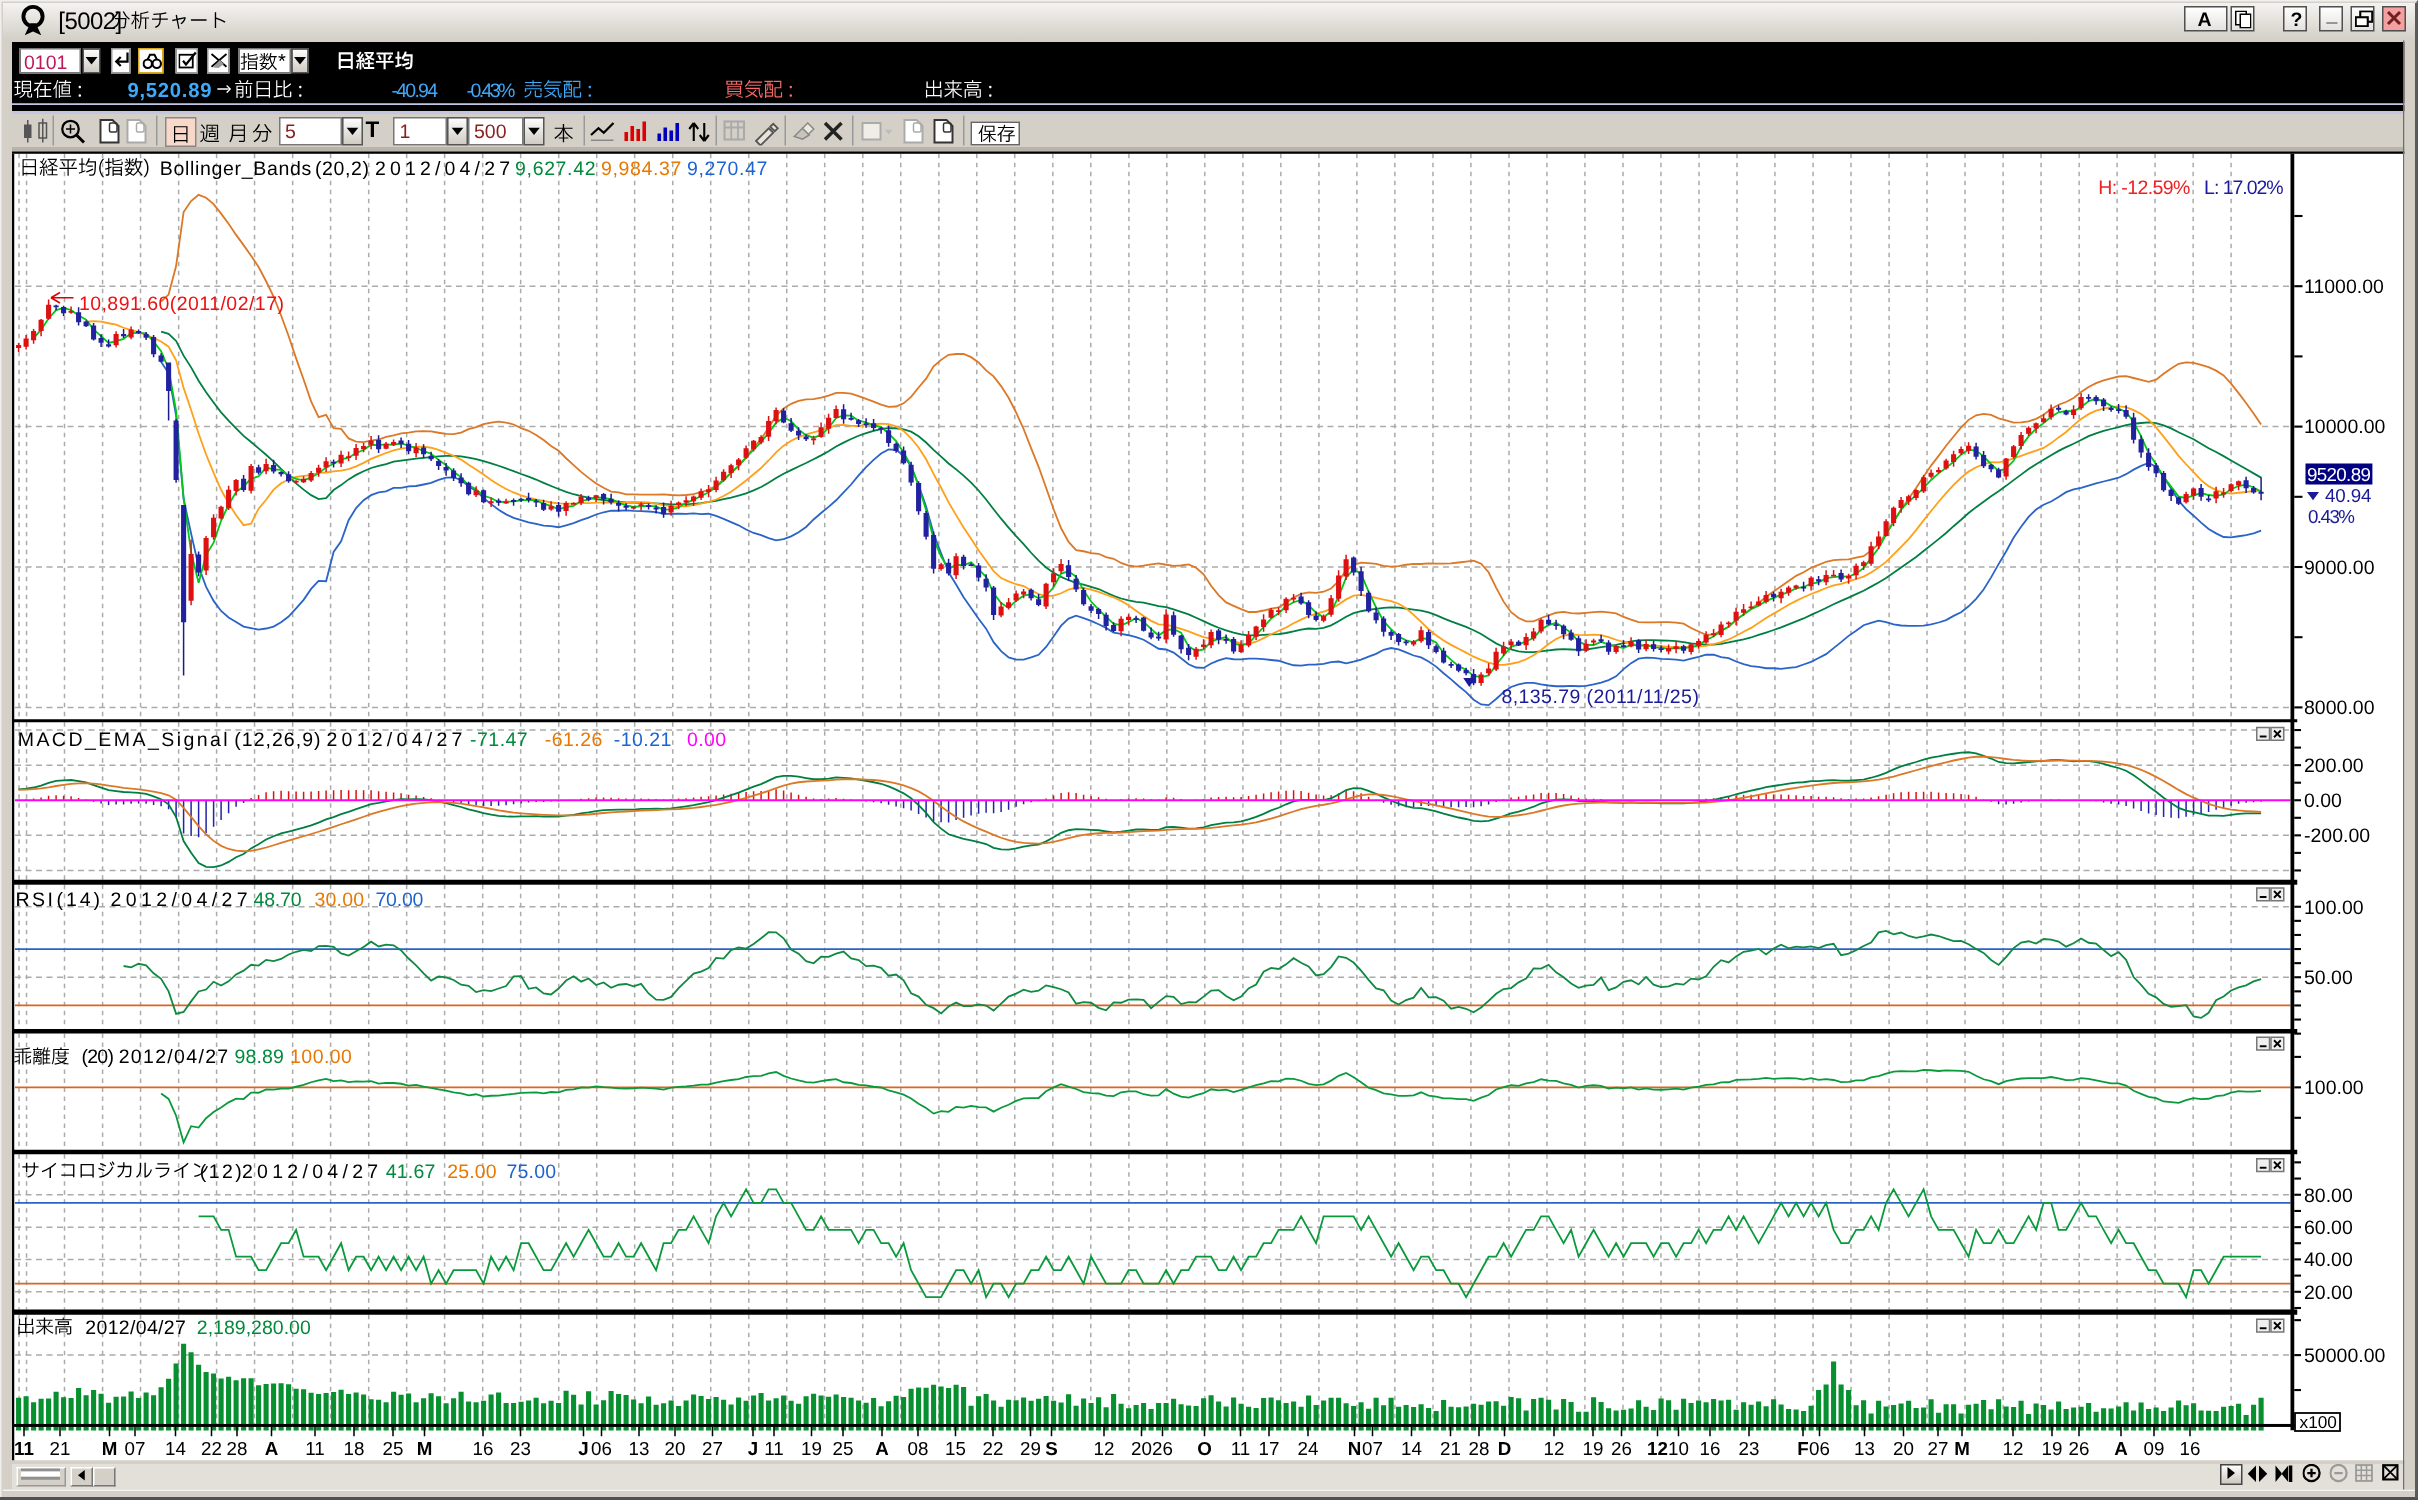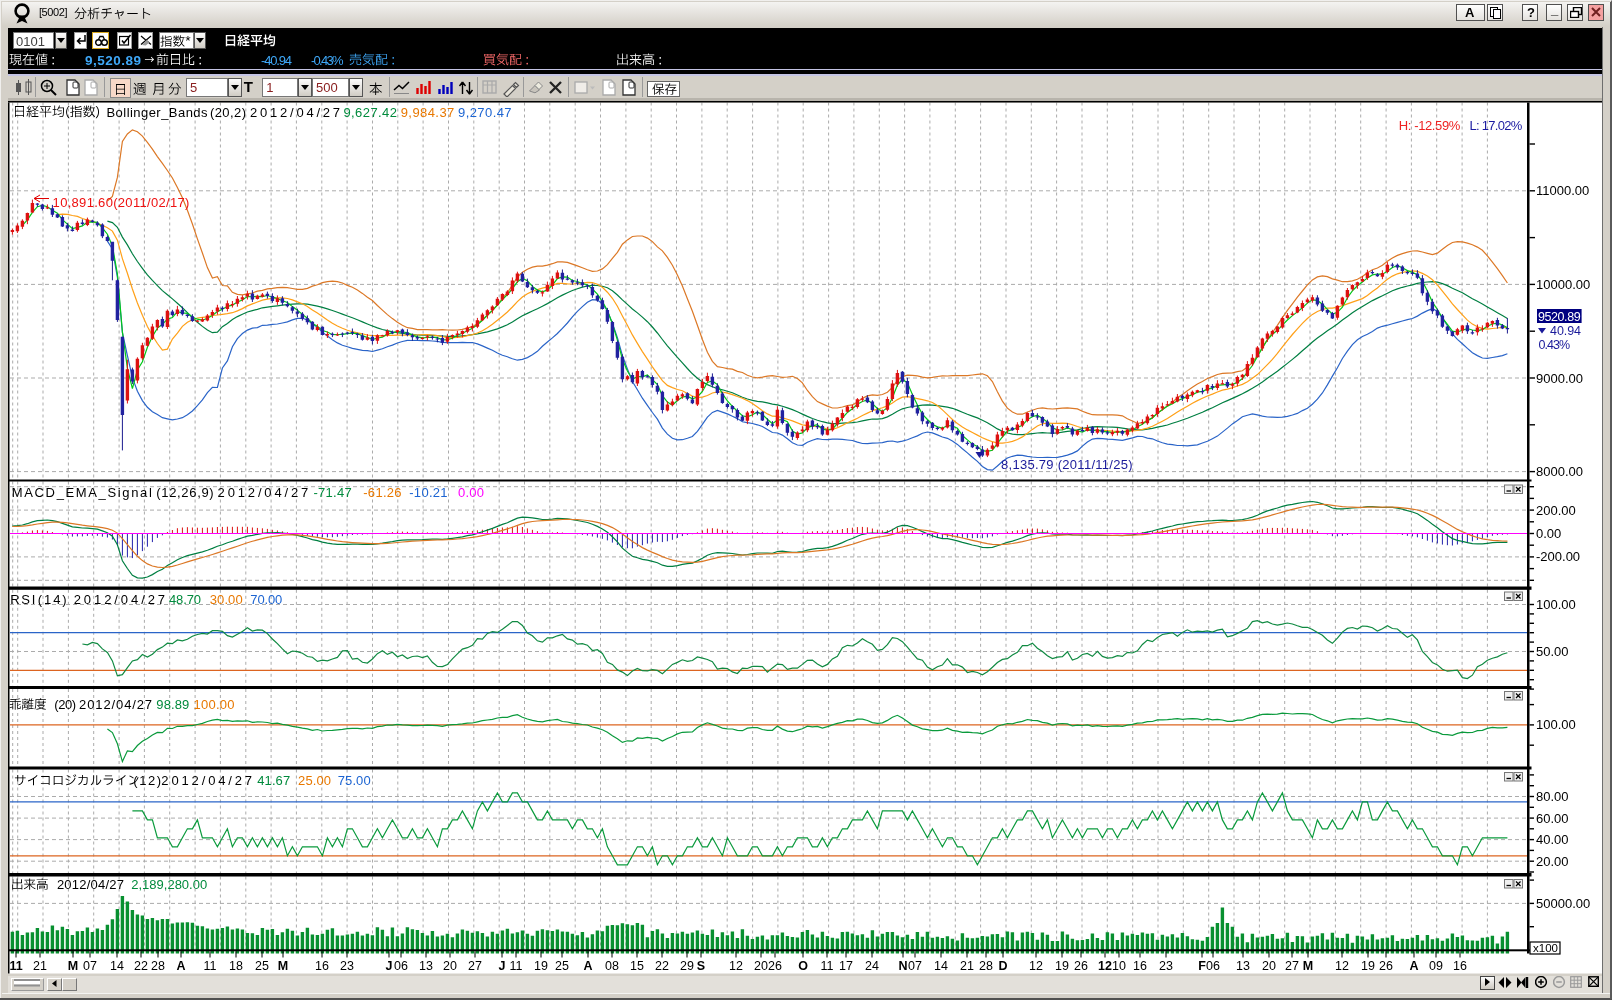--- a/index.html
+++ b/index.html
@@ -1,19 +1,19 @@
 <!DOCTYPE html>
 <html><head><meta charset="utf-8"><style>html,body{margin:0;padding:0;width:1612px;height:1000px;overflow:hidden;background:#d4d0c8;font-family:"Liberation Sans",sans-serif;}*{box-sizing:border-box;}.abs{position:absolute;}</style></head><body>
 <div class="abs" style="left:0;top:0;width:1612px;height:1000px;border-top:1.5px solid #f0efed;border-left:1.5px solid #f0efed;border-right:1.5px solid #606060;border-bottom:1.5px solid #606060"></div>
 <div class="abs" style="left:2px;top:2px;width:1608px;height:24px;background:linear-gradient(#f4f3f1,#d4d0c8)"></div>
 <svg class="abs" style="left:13px;top:3px" width="18" height="21" viewBox="0 0 18 21">
     <circle cx="9" cy="8" r="6.4" fill="none" stroke="#000" stroke-width="2.6"></circle>
     <path d="M3.5 20.5 L7.2 12.5 h3.6 L14.5 20.5 L9 18 z" fill="#000"></path>
   </svg>
-<div class="abs" style="left:38.9px;top:6px;font-size:11px;color:#000;letter-spacing:-0.4px">[5002]</div>
+<div class="abs" style="left:38.9px;top:6px;font-size:16px;color:#000;letter-spacing:-0.4px">[5002]</div>
 <svg style="position:absolute;left:74.4px;top:4.2px;overflow:visible" width="80" height="18">
     <path transform="translate(0,14.3)" d="M5.2 -10.5Q4.4 -8.8 3.4 -7.5Q2.4 -6.2 1.1 -5.2L0.5 -5.8Q3.0 -7.7 4.4 -10.8ZM8.6 -10.8Q10.0 -7.6 12.6 -5.8L12.0 -5.1Q9.3 -7.1 7.8 -10.5ZM2.7 -5.5V-6.3H10.3Q10.2 -2.6 9.8 -0.9Q9.7 -0.3 9.4 0.0Q9.2 0.4 8.8 0.5Q8.4 0.6 7.8 0.6H6.3L6.1 -0.2H7.7Q8.3 -0.2 8.6 -0.4Q8.9 -0.6 9.0 -1.2Q9.1 -1.8 9.2 -2.9Q9.4 -4.1 9.4 -5.5H5.8Q5.7 -3.2 4.7 -1.7Q3.7 -0.2 1.6 0.8L1.0 0.1Q3.0 -0.8 3.9 -2.1Q4.8 -3.4 4.9 -5.5ZM18.9 -4.0 18.4 -3.4 16.9 -5.6Q16.8 -5.7 16.8 -5.7Q16.8 -5.7 16.8 -5.6V1.0H16.0V-6.1H15.9Q15.7 -3.9 14.0 -1.8L13.5 -2.5Q14.6 -3.8 15.1 -5.0Q15.7 -6.3 15.8 -7.7H13.7V-8.4H16.0V-10.8H16.8V-8.4H18.9V-7.7H16.8V-6.0H16.9L17.1 -6.1Q17.1 -6.2 17.2 -6.2Q17.3 -6.2 17.5 -6.1ZM25.4 -6.6V-5.9H23.5V1.0H22.7V-5.9H20.3Q20.3 -3.5 19.9 -1.9Q19.6 -0.3 18.8 1.0L18.1 0.4Q18.9 -0.8 19.2 -2.3Q19.5 -3.9 19.5 -6.3V-9.6Q21.3 -9.8 22.5 -10.1Q23.8 -10.4 24.7 -10.8L25.1 -10.1Q23.2 -9.3 20.3 -9.0V-6.6ZM37.9 -6.0V-5.1H33.2V-4.9Q33.2 -2.9 32.4 -1.7Q31.6 -0.4 29.8 0.4L29.3 -0.4Q30.4 -0.9 31.1 -1.5Q31.7 -2.1 32.0 -2.9Q32.3 -3.7 32.3 -4.9V-5.1H27.3V-6.0H32.3V-8.6Q30.5 -8.4 28.3 -8.3L28.2 -9.2Q33.8 -9.4 36.8 -10.2L37.0 -9.3Q35.5 -8.9 33.2 -8.7V-6.0ZM49.6 -7.0 49.8 -6.2Q49.5 -5.0 48.8 -4.0Q48.1 -3.0 47.0 -2.1L46.3 -2.8Q47.3 -3.5 47.9 -4.3Q48.5 -5.1 48.9 -5.9L44.6 -5.0L45.7 0.8L44.9 1.0L43.7 -4.8L40.9 -4.2L40.8 -5.1L43.5 -5.7L43.1 -8.2L44.0 -8.4L44.4 -5.9ZM63.7 -4.4H53.3V-5.4H63.7ZM75.8 -3.1Q72.9 -4.7 70.1 -5.6V0.4H69.2V-10.2H70.1V-6.6Q73.3 -5.5 76.3 -3.9Z" fill="#000"></path>
   </svg>
 <div class="abs" style="left:1456px;top:4px;width:29px;height:17px;background:linear-gradient(#ffffff,#e4e2de);border:1.5px solid #505050"></div>
 <div class="abs" style="left:1487px;top:4px;width:16px;height:17px;background:linear-gradient(#ffffff,#e4e2de);border:1.5px solid #505050"></div>
 <div class="abs" style="left:1522px;top:4px;width:16px;height:17px;background:linear-gradient(#ffffff,#e4e2de);border:1.5px solid #505050"></div>
 <div class="abs" style="left:1546px;top:4px;width:16px;height:17px;background:linear-gradient(#ffffff,#e4e2de);border:1.5px solid #505050"></div>
 <div class="abs" style="left:1567px;top:4px;width:16px;height:17px;background:linear-gradient(#ffffff,#e4e2de);border:1.5px solid #505050"></div>
 <div class="abs" style="left:1588px;top:4px;width:16px;height:17px;background:#f4a0a0;border:1.5px solid #505050"></div>
 <div class="abs" style="left:1465px;top:5px;font-weight:bold;font-size:13px">A</div>
@@ -28,21 +28,21 @@
     <rect x="0.5" y="4.5" width="8" height="6" fill="#fff" stroke="#000" stroke-width="1.4"></rect>
   </svg>
 <svg class="abs" style="left:1591px;top:7px" width="11" height="11">
     <path d="M1 1 L9 9 M9 1 L1 9" stroke="#702020" stroke-width="2"></path>
   </svg>
 <div class="abs" style="left:8px;top:28px;width:1596px;height:40.5px;background:#000"></div>
 <div class="abs" style="left:8px;top:68.5px;width:1596px;height:1.3px;background:#c4c4e4"></div>
 <div class="abs" style="left:8px;top:69.8px;width:1596px;height:4.2px;background:#000"></div>
 <div class="abs" style="left:8px;top:74px;width:1596px;height:1.7px;background:#c4c4e4"></div>
 <div class="abs" style="left:13.2px;top:31.9px;width:41px;height:17px;background:#fff;border:1px solid #777"></div>
-<div class="abs" style="left:16px;top:33.5px;font-size:13px;color:#404040">0101</div>
+<div class="abs" style="left:16px;top:33.5px;font-size:13px;color:#be185d">0101</div>
 <div class="abs" style="left:54.9px;top:31.9px;width:11.7px;height:17px;background:linear-gradient(#fdfdfd,#d0ccc4);border:1px solid #555"></div>
 <svg class="abs" style="left:56.5px;top:38px" width="9" height="6">
     <path d="M0 0h8l-4 5z" fill="#000"></path>
   </svg>
 <div class="abs" style="left:73.8px;top:31.9px;width:13.7px;height:17px;background:#fff;border:1.2px solid #999"></div>
 <div class="abs" style="left:92px;top:31.9px;width:17px;height:17px;background:#fff;border:1.2px solid #d8a820"></div>
 <div class="abs" style="left:116.8px;top:31.9px;width:15.6px;height:17px;background:#fff;border:1.2px solid #999"></div>
 <div class="abs" style="left:138.3px;top:31.9px;width:15px;height:17px;background:#fff;border:1.2px solid #999"></div>
 <svg class="abs" style="left:75px;top:34px" width="12" height="13">
     <path d="M10 1 v6 h-7 M5.5 4 l-3 3 l3 3" stroke="#000" stroke-width="1.5" fill="none"></path>

